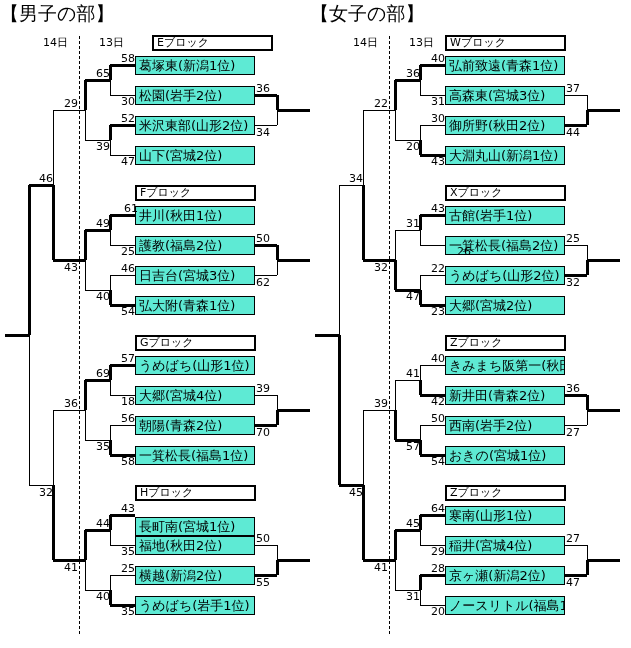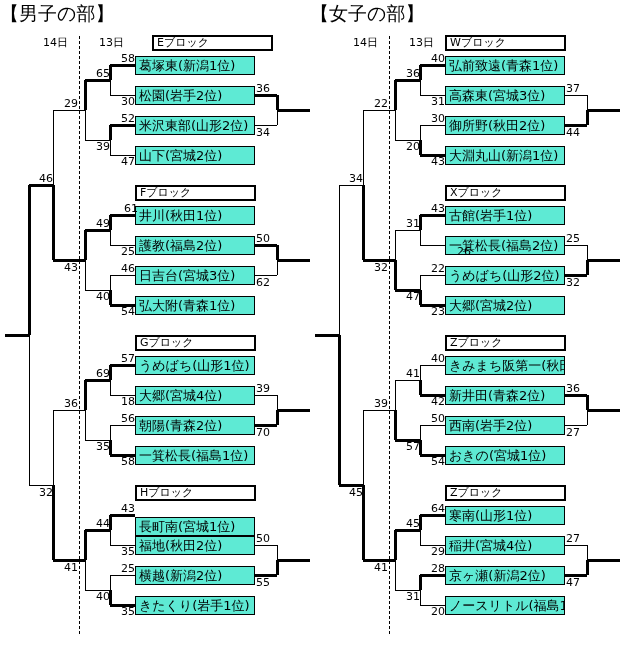--- a/index.html
+++ b/index.html
@@ -223,21 +223,21 @@
     <div class="score" style="left: 115px; top: 413px;">56</div>
     <div class="score" style="left: 115px; top: 456px;">58</div>
     <div class="score" style="left: 256px; top: 383px; text-align: left;">39</div>
     <div class="score" style="left: 256px; top: 427px; text-align: left;">70</div>
     <div class="score" style="left: 90px; top: 368px;">69</div>
     <div class="score" style="left: 90px; top: 441px;">35</div>
     <div class="block-box" style="left: 135px; top: 485px;">Hブロック</div>
     <div class="team-box" style="left: 135px; top: 506px; margin-top: 11px;">長町南(宮城1位)</div>
     <div class="team-box" style="left: 135px; top: 536px;">福地(秋田2位)</div>
     <div class="team-box" style="left: 135px; top: 566px;">横越(新潟2位)</div>
-    <div class="team-box" style="left: 135px; top: 596px;">きたくり(岩手1位)</div>
+    <div class="team-box" style="left: 135px; top: 596px;">うめばち(岩手1位)</div>
     <div class="score" style="left: 115px; top: 503px;">43</div>
     <div class="score" style="left: 115px; top: 546px;">35</div>
     <div class="score" style="left: 115px; top: 563px;">25</div>
     <div class="score" style="left: 115px; top: 606px;">35</div>
     <div class="score" style="left: 256px; top: 533px; text-align: left;">50</div>
     <div class="score" style="left: 256px; top: 577px; text-align: left;">55</div>
     <div class="score" style="left: 90px; top: 518px;">44</div>
     <div class="score" style="left: 90px; top: 591px;">40</div>
     <div class="score" style="left: 58px; top: 98px;">29</div>
     <div class="score" style="left: 58px; top: 262px;">43</div>

